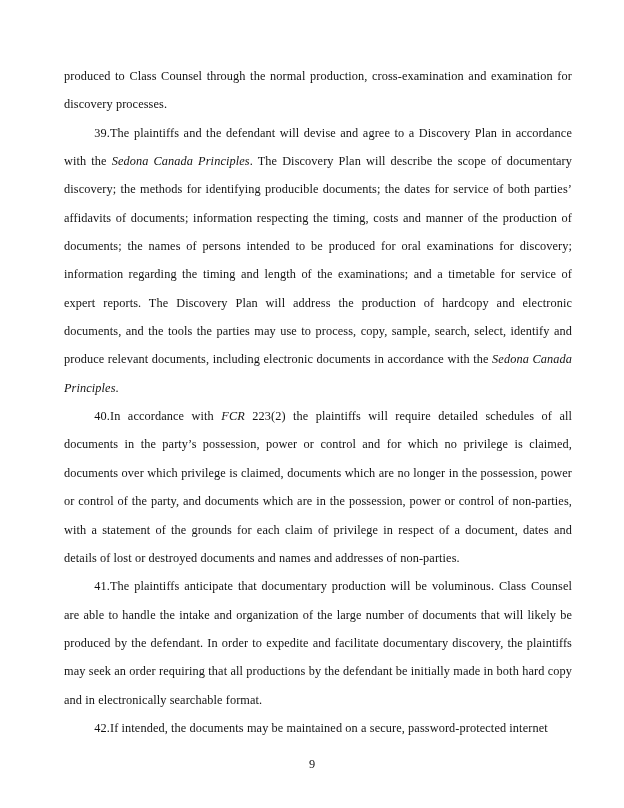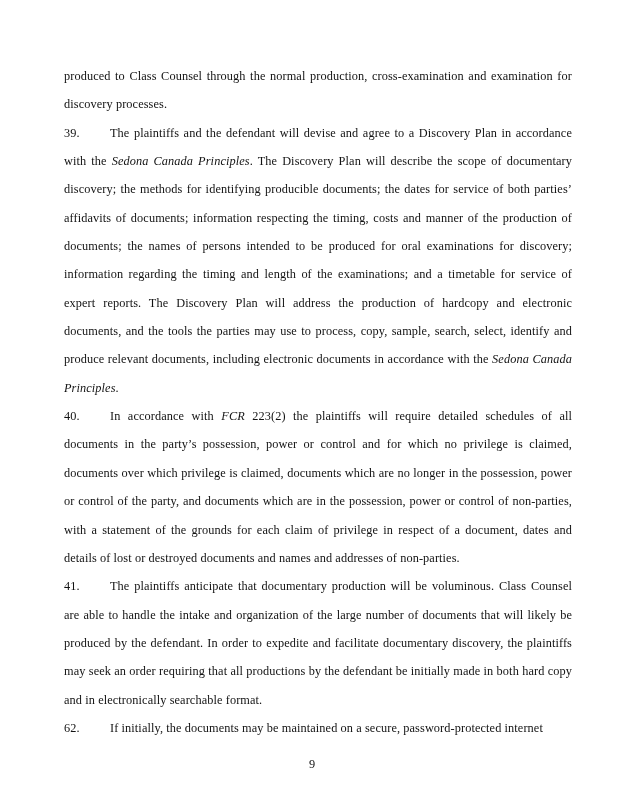--- a/index.html
+++ b/index.html
@@ -33,21 +33,21 @@
     text-align: justify;
     letter-spacing: 0.1px;
   }
   .para {
     margin: 0;
     padding: 0;
   }
   .pnum {
     display: inline-block;
     width: 46px;
-    text-align: left;
+    text-align: right;
     vertical-align: baseline;
     font-family: Liberation Serif, serif;
   }
   .doc-body em {
   }
   .page-footer {
     position: absolute;
     left: 0;
     top: 750px;
     width: 624px;
@@ -58,18 +58,18 @@
 </style>
 </head>
 <body>
 
 <div class="sheet">
   <div class="doc-body">
       <div class="para"><span>produced to Class Counsel through the normal production, cross-examination and examination for discovery processes.</span></div>
       <div class="para"><span class="pnum">39.</span><span>The plaintiffs and the defendant will devise and agree to a Discovery Plan in accordance with the </span><em>Sedona Canada Principles</em><span>. The Discovery Plan will describe the scope of documentary discovery; the methods for identifying producible documents; the dates for service of both parties’ affidavits of documents; information respecting the timing, costs and manner of the production of documents; the names of persons intended to be produced for oral examinations for discovery; information regarding the timing and length of the examinations; and a timetable for service of expert reports. The Discovery Plan will address the production of hardcopy and electronic documents, and the tools the parties may use to process, copy, sample, search, select, identify and produce relevant documents, including electronic documents in accordance with the </span><em>Sedona Canada Principles</em><span>.</span></div>
       <div class="para"><span class="pnum">40.</span><span>In accordance with </span><em>FCR</em><span> 223(2) the plaintiffs will require detailed schedules of all documents in the party’s possession, power or control and for which no privilege is claimed, documents over which privilege is claimed, documents which are no longer in the possession, power or control of the party, and documents which are in the possession, power or control of non-parties, with a statement of the grounds for each claim of privilege in respect of a document, dates and details of lost or destroyed documents and names and addresses of non-parties.</span></div>
       <div class="para"><span class="pnum">41.</span><span>The plaintiffs anticipate that documentary production will be voluminous. Class Counsel are able to handle the intake and organization of the large number of documents that will likely be produced by the defendant. In order to expedite and facilitate documentary discovery, the plaintiffs may seek an order requiring that all productions by the defendant be initially made in both hard copy and in electronically searchable format.</span></div>
-      <div class="para"><span class="pnum">62.</span><span>If initially, the documents may be maintained on a secure, password-protected internet</span></div>
+      <div class="para"><span class="pnum">42.</span><span>If intended, the documents may be maintained on a secure, password-protected internet</span></div>
     </div>
   <div class="page-footer">
     <span>9</span>
   </div>
 </div>
 
 </body></html>

